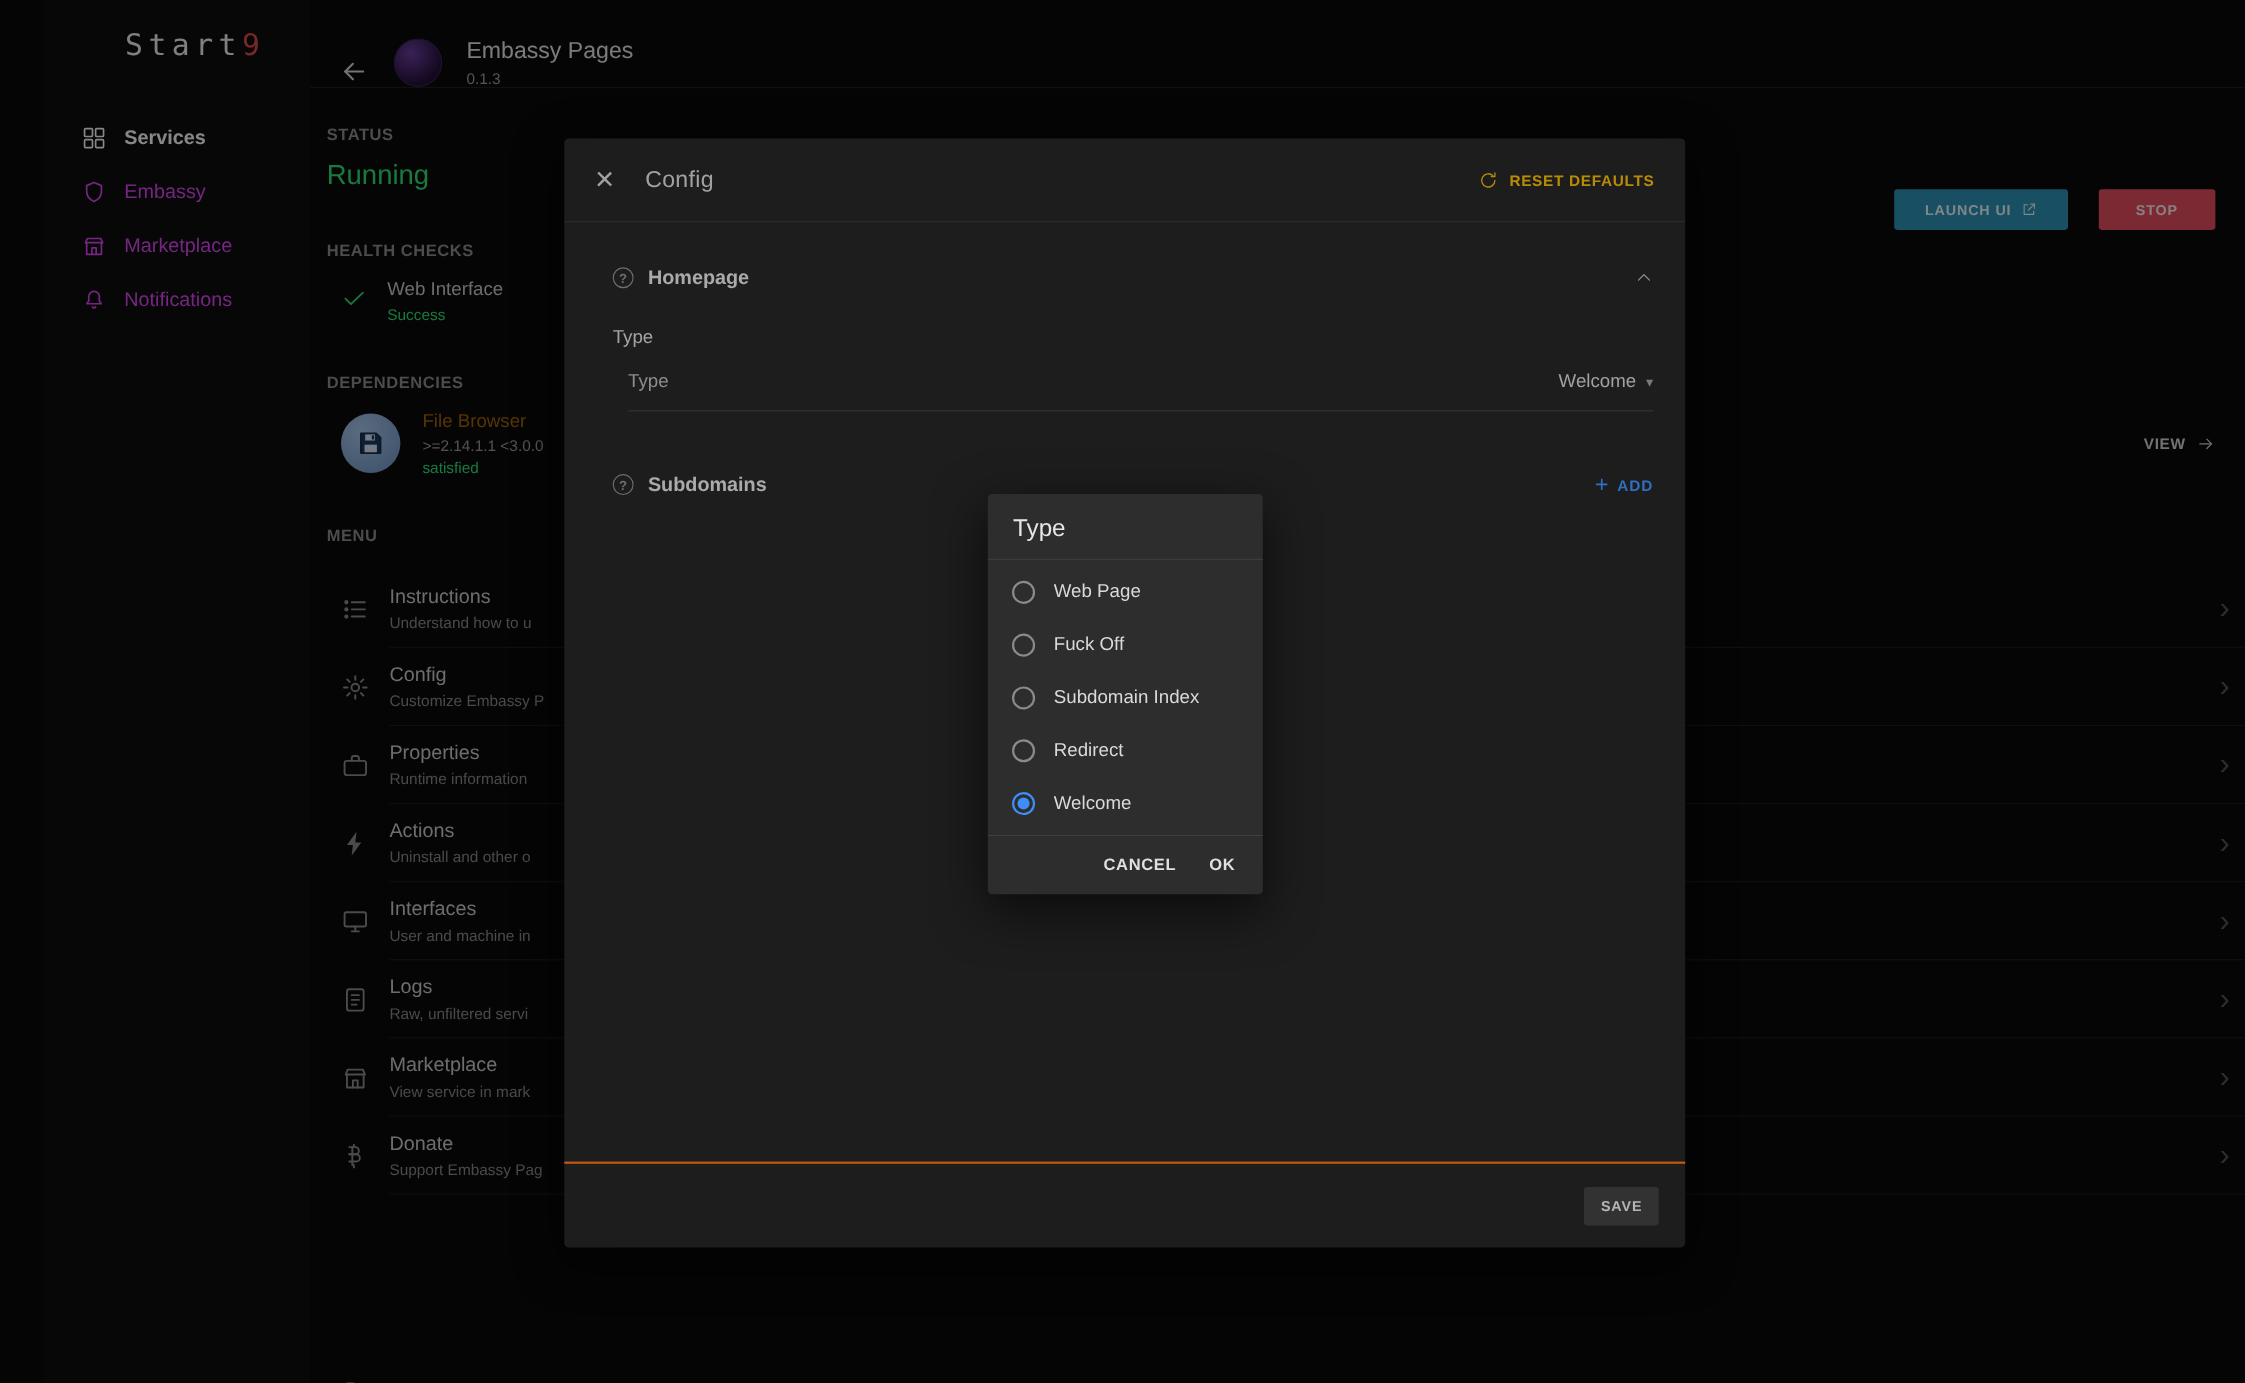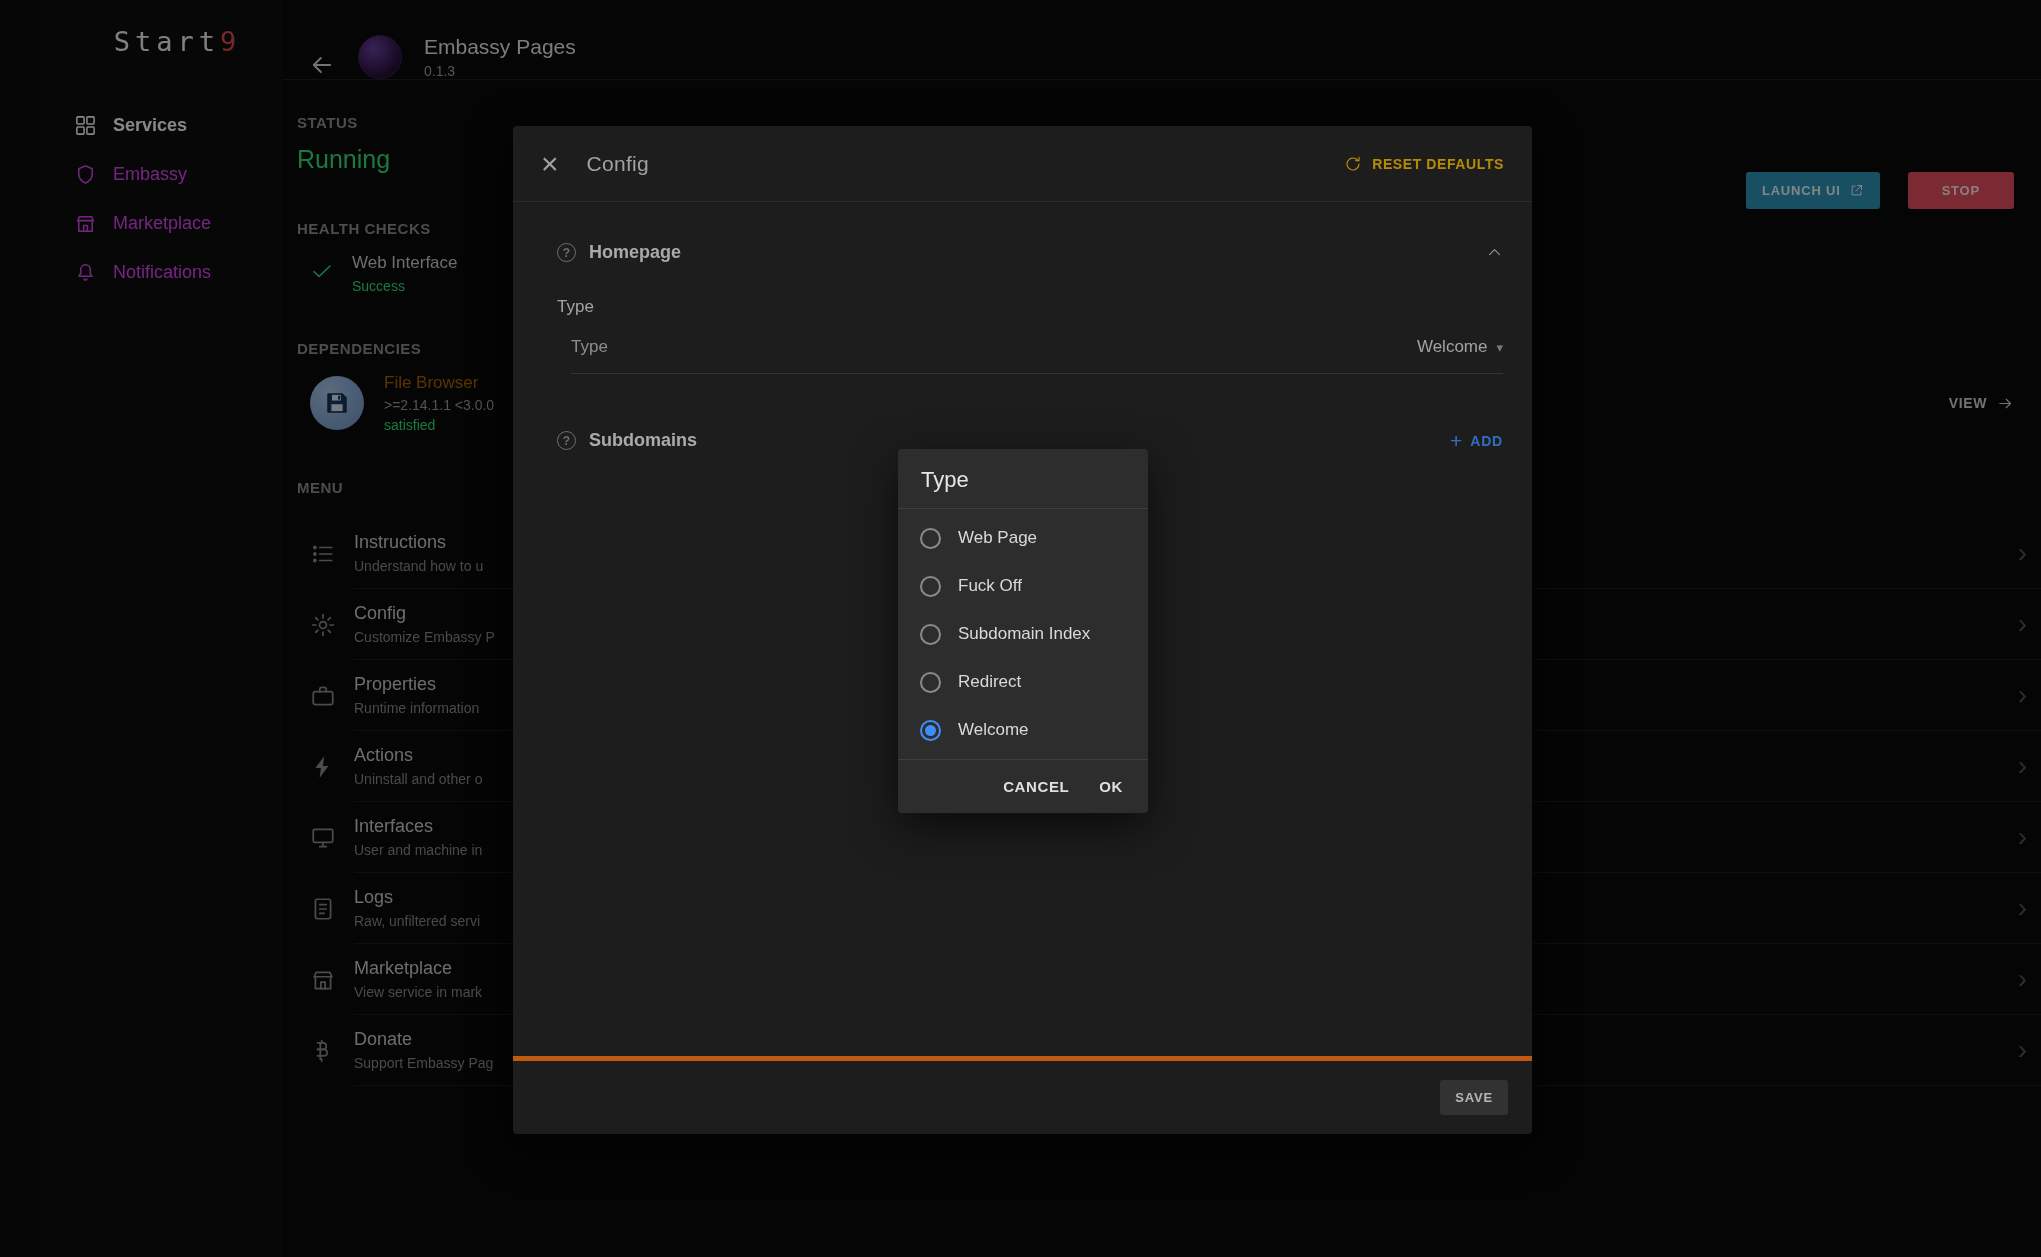--- a/index.html
+++ b/index.html
@@ -25,21 +25,21 @@
   .app-icon { width:44px; height:44px; border-radius:50%; background:radial-gradient(circle at 35% 30%, #6b3fa0, #241038 72%); border:1px solid #3a2355; flex:none; }
   .app-title { font-size:21px; color:#e2e2e2; }
   .app-version { font-size:14px; color:#9c9c9c; margin-top:4px; }
 
   .page { padding-left:15px; position:relative; }
   .section-label { font-size:15px; font-weight:bold; letter-spacing:.5px; color:#8d8d8d; }
   .status-label { margin-top:34px; }
   .running { margin-top:14px; font-size:25px; color:var(--success-green); }
 
   .top-actions { position:absolute; top:58px; right:27px; display:flex; gap:28px; }
-  .btn { border:none; border-radius:3px; font-size:13px; font-weight:bold; letter-spacing:.8px; padding:11px 16px; display:flex; align-items:center; gap:8px; cursor:pointer; font-family:inherit; }
+  .btn { border:none; border-radius:3px; font-size:13px; font-weight:bold; letter-spacing:.8px; padding:11px 28px; display:flex; align-items:center; gap:8px; cursor:pointer; font-family:inherit; }
   .launch-btn { background:var(--launch-teal); color:#eaf6fa; }
   .launch-btn svg { width:15px; height:15px; }
   .stop-btn { background:var(--danger-red); color:#fde9ec; padding:11px 34px; }
 
   .health-label { margin-top:46px; }
   .health-row { margin-top:16px; display:flex; align-items:flex-start; gap:18px; padding-left:13px; }
   .check-icon { color:var(--success-green); width:24px; margin-top:6px; }
   .hc-name { font-size:17px; color:#c9c9c9; }
   .hc-result { font-size:14px; color:var(--success-green); margin-top:5px; }
 
@@ -82,21 +82,21 @@
   .group-label { margin-top:34px; font-size:17px; color:#d2d2d2; }
   .field-row { margin-top:20px; margin-left:14px; display:flex; align-items:center; justify-content:space-between; border-bottom:1px solid #454545; padding-bottom:16px; cursor:pointer; }
   .field-label { font-size:17px; color:#b5b5b5; }
   .field-value { display:flex; align-items:center; gap:9px; font-size:17px; color:#cfcfcf; }
   .field-caret { font-size:13px; color:#9c9c9c; }
   .subdomains-row { margin-top:56px; }
   .add-btn { margin-left:auto; display:flex; align-items:center; gap:8px; color:var(--accent-blue); cursor:pointer; }
   .add-plus { font-size:21px; line-height:1; }
   .add-text { font-size:14px; font-weight:bold; letter-spacing:.8px; }
 
-  .modal-footer { flex:none; height:78px; border-top:5px solid #f97316; display:flex; align-items:center; justify-content:flex-end; padding:0 24px; }
+  .modal-footer { flex:none; height:78px; border-top:2px solid #f97316; display:flex; align-items:center; justify-content:flex-end; padding:0 24px; }
   .save-btn { background:#414141; color:#e7e7e7; border:none; border-radius:3px; font-size:13px; font-weight:bold; letter-spacing:.8px; padding:10px 15px; cursor:pointer; font-family:inherit; }
 
   
   .alert { position:absolute; left:898px; top:449px; width:250px; background:#2d2d2d; border-radius:4px; box-shadow:0 14px 46px rgba(0,0,0,.65); z-index:40; display:flex; flex-direction:column; }
   .alert-title { padding:18px 23px 15px; font-size:22px; color:#e6e6e6; border-bottom:1px solid #3f3f3f; }
   .alert-options { padding:5px 0; }
   .radio-row { height:48px; display:flex; align-items:center; gap:17px; padding:0 22px; cursor:pointer; }
   .radio { width:21px; height:21px; border-radius:50%; border:2px solid #8a8a8a; flex:none; display:grid; place-items:center; }
   .radio-row.selected .radio { border-color:var(--accent-blue); }
   .radio-dot { width:11px; height:11px; border-radius:50%; background:transparent; }

